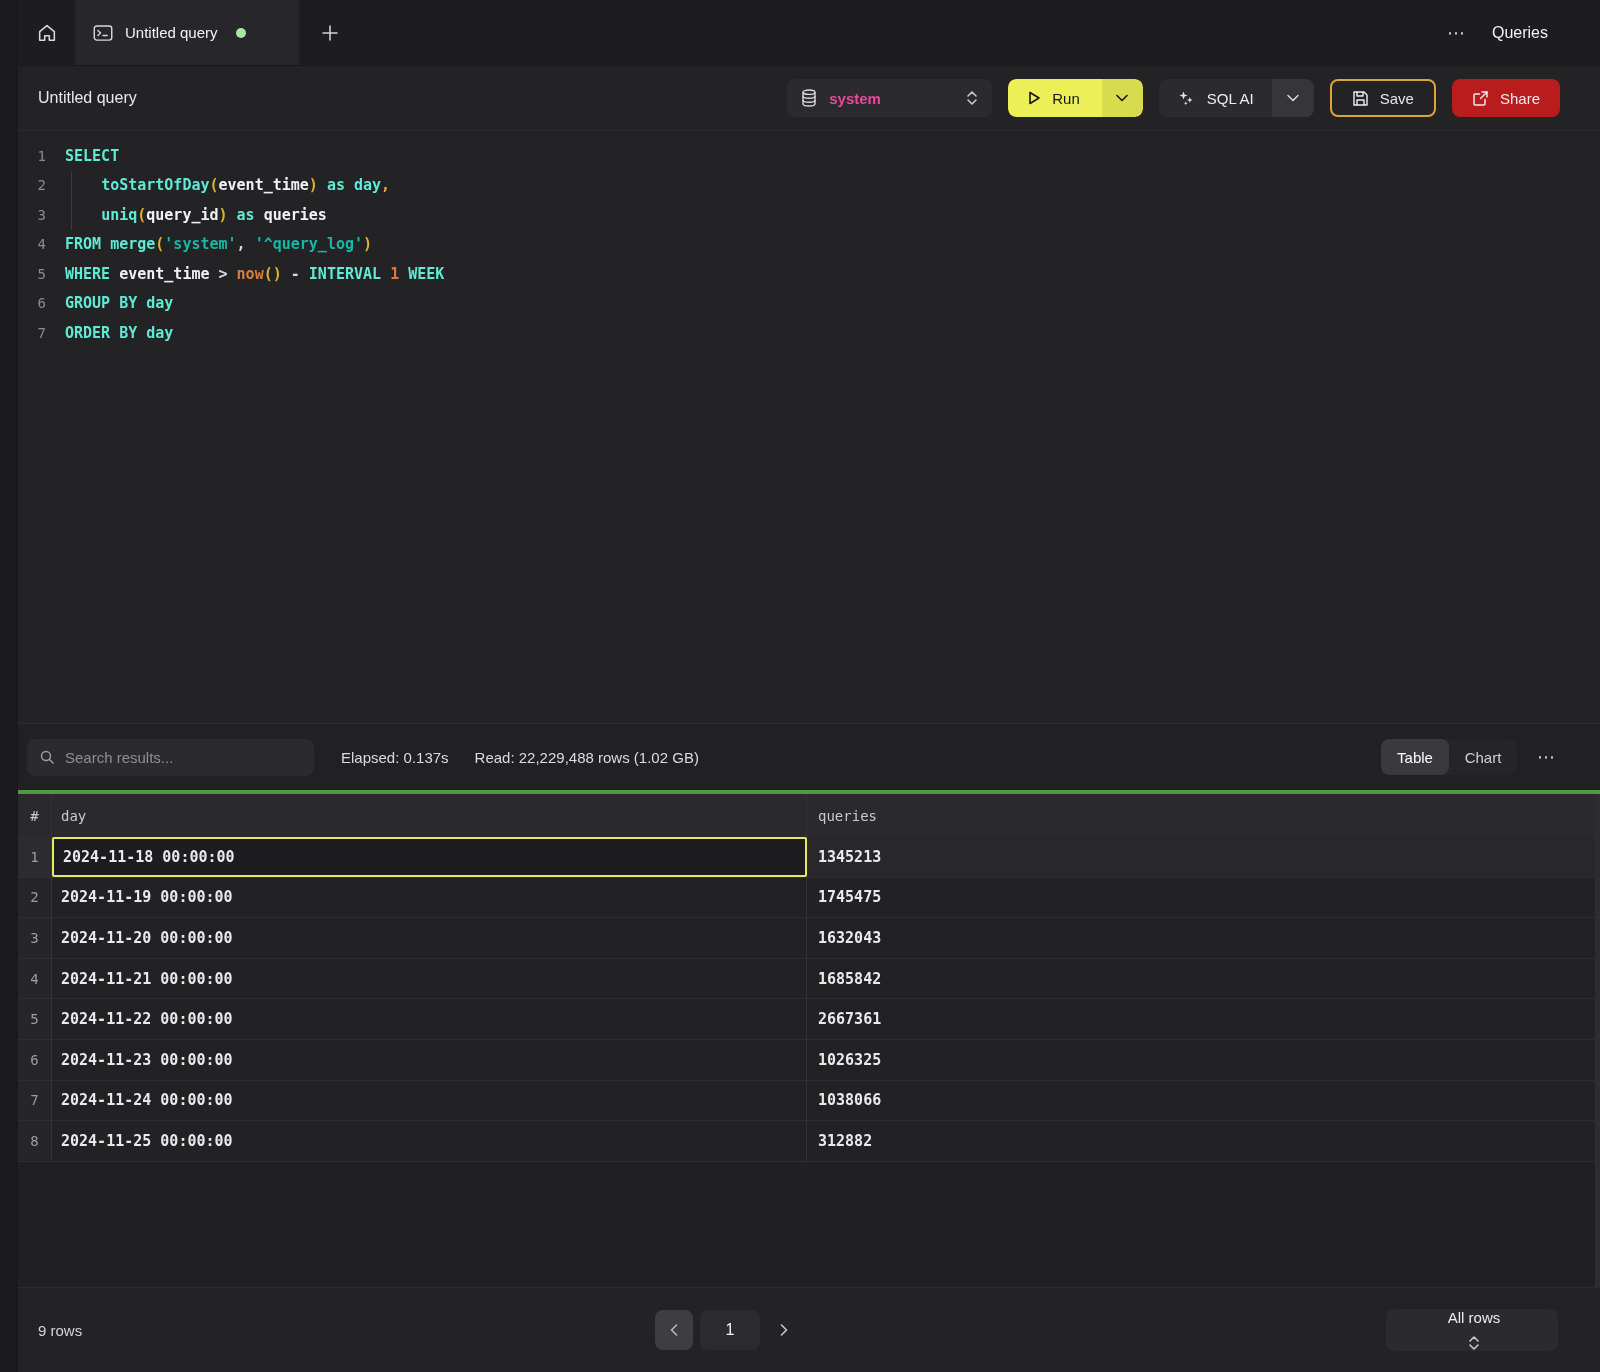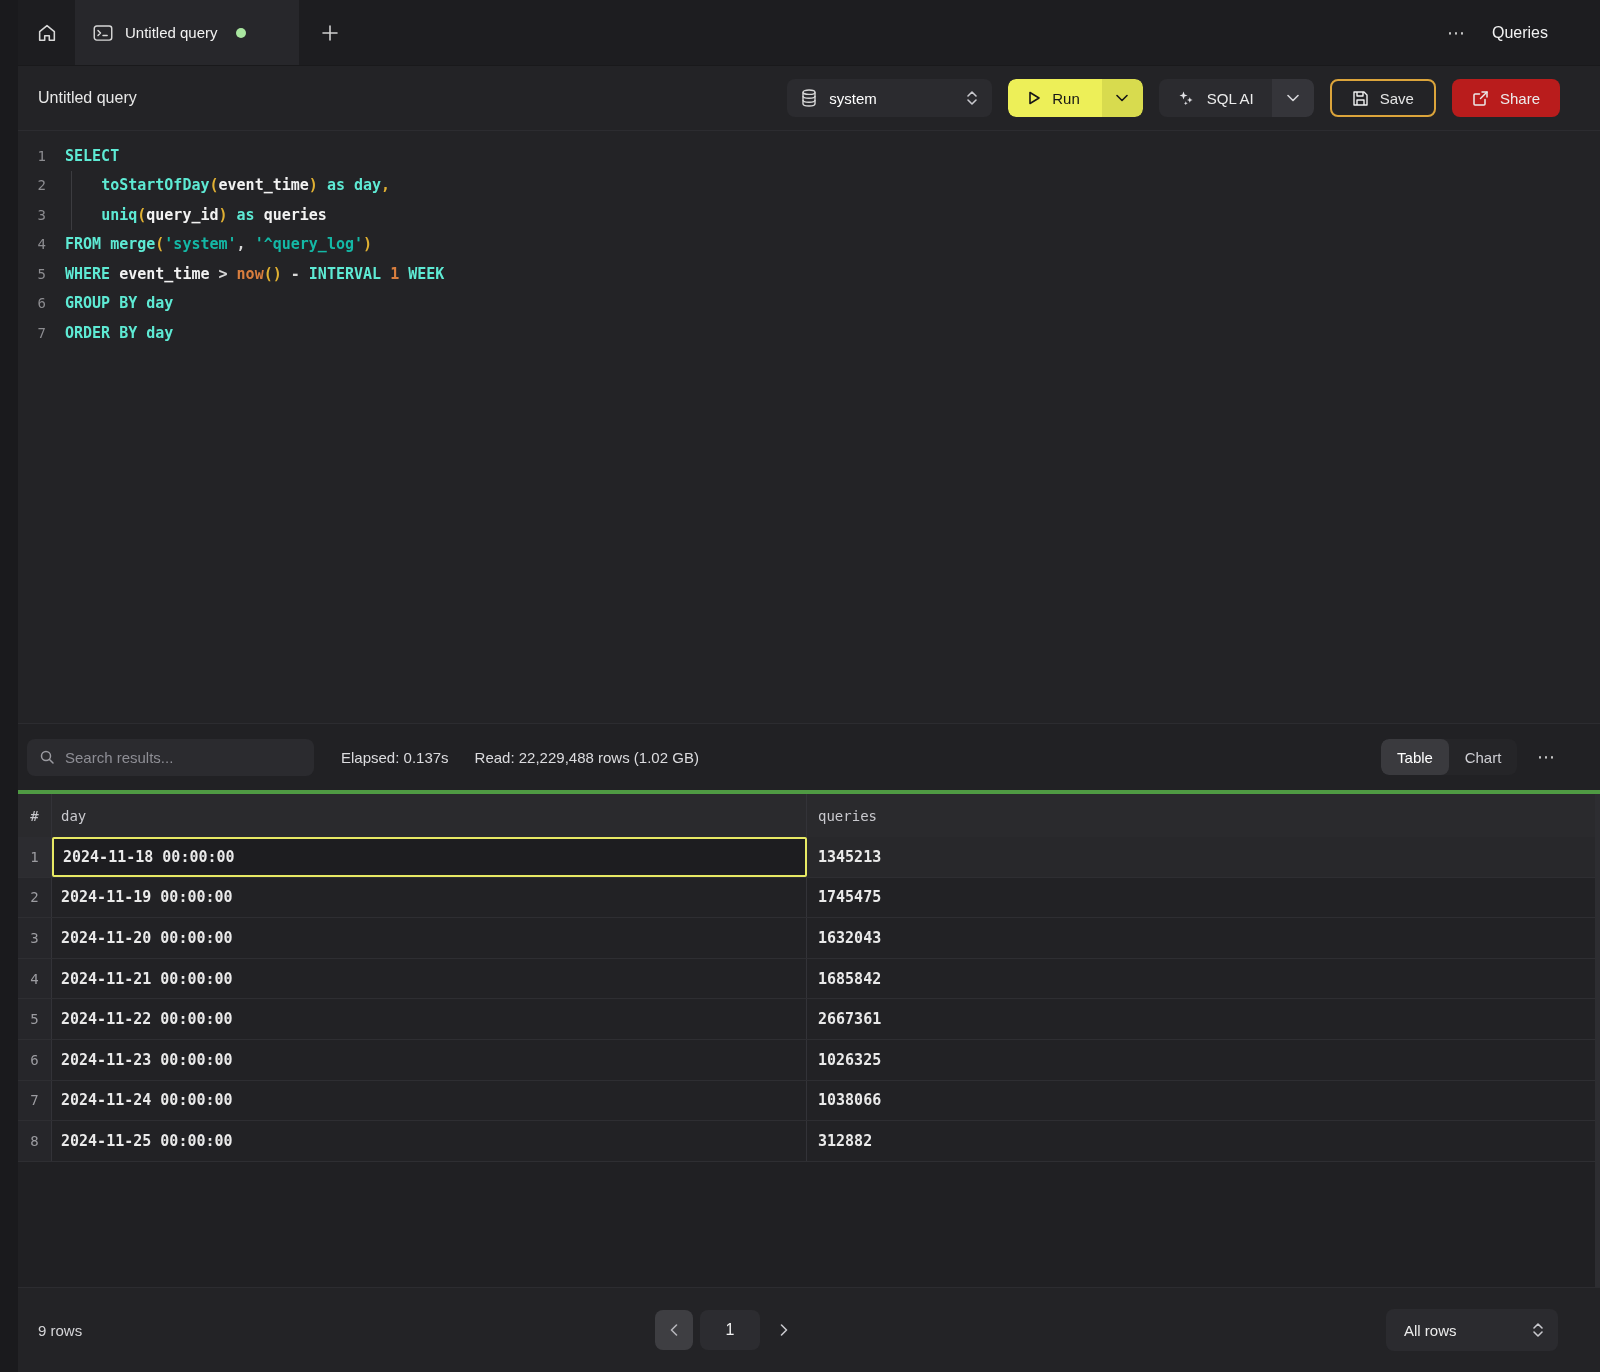--- a/index.html
+++ b/index.html
@@ -21,21 +21,21 @@
   .tabbar-right { margin-left:auto; display:flex; align-items:center; gap:26px; padding-right:52px; }
   .tab-more { color:#cfcfcf; font-size:18px; letter-spacing:1px; cursor:pointer; line-height:1; }
   .queries-link { color:#f2f2f2; font-size:16px; cursor:pointer; }
 
   
   .pageheader { position:absolute; left:18px; right:0; top:66px; height:64px; background:#232326;
                 display:flex; align-items:center; }
   .page-title { font-size:16px; color:#e8e8e8; margin-left:20px; }
   .header-controls { margin-left:auto; display:flex; align-items:center; gap:16px; padding-right:40px; }
   .ctl { height:38px; border-radius:8px; display:flex; align-items:center; cursor:pointer; font-size:15px; }
-  .db-select { background:#2b2b2f; width:205px; padding:0 14px; gap:12px; color:#ffffff; }
+  .db-select { background:#2b2b2f; width:205px; padding:0 14px; gap:12px; color:#ec4899;font-weight:bold; }
   .db-select .spacer { flex:1; }
   .run-group { overflow:hidden; }
   .run-main { height:38px; background:var(--accent-yellow,#edef58); color:#161616; display:flex; align-items:center;
               gap:10px; padding:0 22px 0 18px; border-radius:8px 0 0 8px; font-weight:500; }
   .run-caret { height:38px; width:41px; background:var(--accent-yellow-dark,#d8db4e); color:#161616;
                display:flex; align-items:center; justify-content:center; border-radius:0 8px 8px 0; }
   .sqlai-group { background:#2b2b2f; overflow:hidden; padding:0; }
   .sqlai-main { height:38px; display:flex; align-items:center; gap:12px; padding:0 18px; color:#ececec;text-align:center; }
   .sqlai-caret { height:38px; width:42px; background:#35353a; display:flex; align-items:center; justify-content:center;
                  color:#d6d6da; border-radius:0 8px 8px 0; }
@@ -100,21 +100,21 @@
   .footer { position:absolute; left:18px; right:0; bottom:0; height:85px; background:#232326;
             border-top:1px solid #2c2c30; display:flex; align-items:center; }
   .rowcount { font-size:15px; color:#d5d5d8; margin-left:20px; }
   .pager { position:absolute; left:637px; display:flex; align-items:center; gap:7px; }
   .page-btn { height:40px; border-radius:8px; display:flex; align-items:center; justify-content:center; cursor:pointer; }
   .page-prev { width:38px; background:#3e3e42; color:#b5b5ba; }
   .page-current { width:60px; background:#2c2c30; color:#f2f2f2; font-size:16px; }
   .page-next { width:34px; background:transparent; color:#c8c8cd; }
   .pagesize-select { margin-left:auto; margin-right:42px; width:172px; height:42px; background:#2b2b2f;
                      border-radius:8px; display:flex; align-items:center; padding:0 14px 0 18px;
-                     font-size:15px; color:#ececec; cursor:pointer; }
+                     font-size:15px; color:#ececec; cursor:pointer;flex-direction:column; }
   .pagesize-select .spacer { flex:1; }
   svg { display:block; }
 </style>
 </head>
 <body>
 
 <div class="app">
   <div class="left-rail"></div>
 
   <div class="tabbar">

